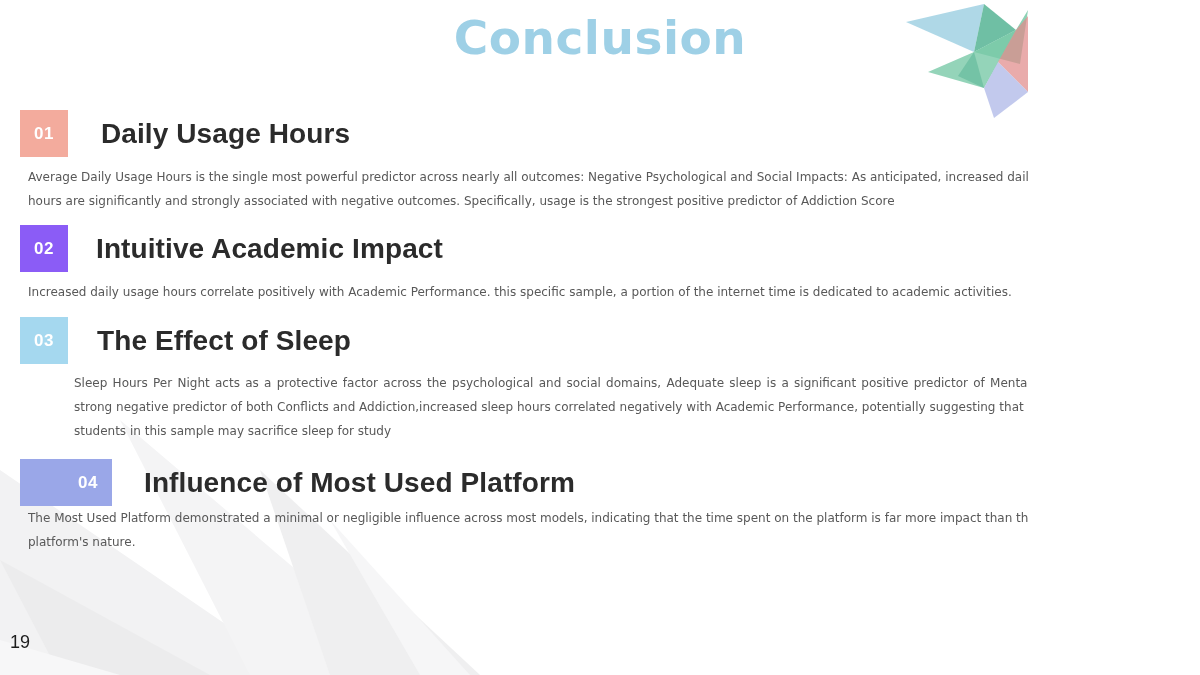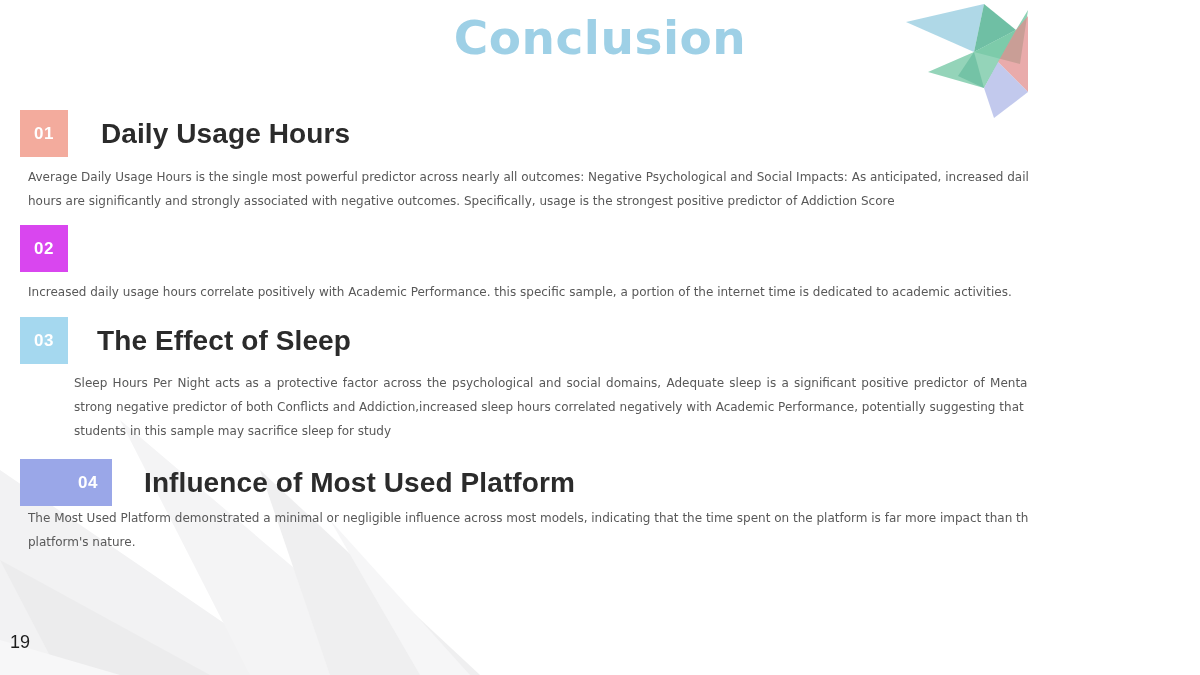--- a/index.html
+++ b/index.html
@@ -166,21 +166,22 @@
     <div class="section" id="sec-1">
       <div class="sec-head">
         <span class="badge" style="background: rgb(243, 171, 157);">01</span>
         <span class="sec-title">Daily Usage Hours</span>
       </div>
       <p class="para">Average Daily Usage Hours is the single most powerful predictor across nearly all outcomes: Negative Psychological and Social Impacts: As anticipated, increased daily usage hours are significantly and strongly associated with negative outcomes. Specifically, usage is the strongest positive predictor of Addiction Score</p>
     </div>
 
     <div class="section" id="sec-2">
       <div class="sec-head">
-        <span class="badge" style="background: #d946ef;">02</span>
+        <span class="badge" style="background: #8b5cf6;">02</span>
+        <span class="sec-title">Intuitive Academic Impact</span>
       </div>
       <p class="para">Increased daily usage hours correlate positively with Academic Performance. this specific sample, a portion of the internet time is dedicated to academic activities.</p>
     </div>
 
     <div class="section" id="sec-3">
       <div class="sec-head">
         <span class="badge" style="background: rgb(165, 216, 239);">03</span>
         <span class="sec-title">The Effect of Sleep</span>
       </div>
       <p class="para justified">Sleep Hours Per Night acts as a protective factor across the psychological and social domains, Adequate sleep is a significant positive predictor of Mental Health and a strong negative predictor of both Conflicts and Addiction,increased sleep hours correlated negatively with Academic Performance, potentially suggesting that highachi-eving students in this sample may sacrifice sleep for study</p>

